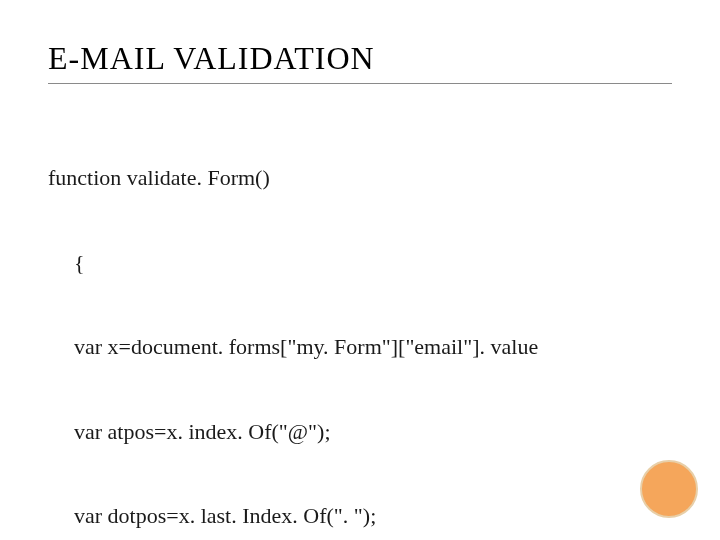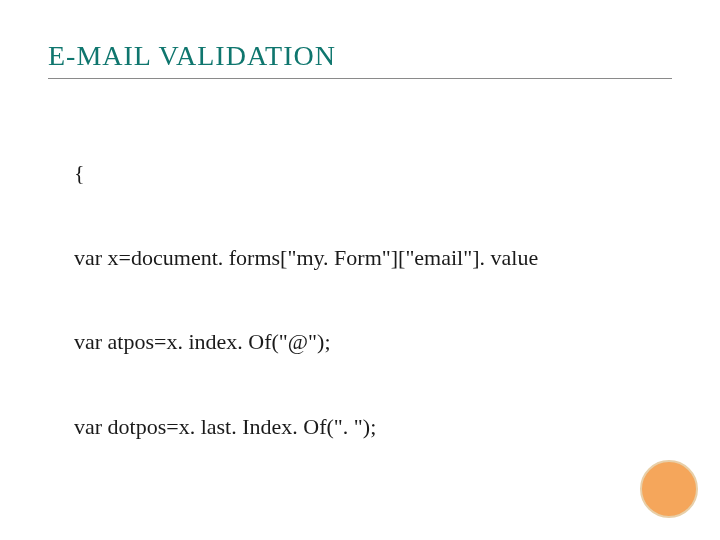--- a/index.html
+++ b/index.html
@@ -12,23 +12,23 @@
     overflow: hidden;
   }
   .slide {
     position: relative;
     width: 720px;
     height: 540px;
     box-sizing: border-box;
     padding: 40px 48px 0 48px;
   }
   .title {
-    font-size: 28px;
+    font-size: 32px;
     letter-spacing: 1px;
-    color: #0f766e;
+    color: #000000;
     font-weight: normal;
     margin: 0 0 6px 0;
     font-family: Georgia, "Times New Roman", serif;
   }
   .rule {
     border: none;
     border-top: 1px solid #8a8a8a;
     margin: 0 0 24px 0;
   }
   .code {
@@ -51,20 +51,21 @@
     box-sizing: border-box;
   }
 </style>
 </head>
 <body>
 
 <div class="slide">
   <h1 class="title">E-MAIL VALIDATION</h1>
   <hr class="rule">
   <div class="code">
+    <div>function validate. Form()</div>
     <div class="ind1">{</div>
     <div class="ind1">var x=document. forms["my. Form"]["email"]. value</div>
     <div class="ind1">var atpos=x. index. Of("@");</div>
     <div class="ind1">var dotpos=x. last. Index. Of(". ");</div>
     
     
     
     
     
     

